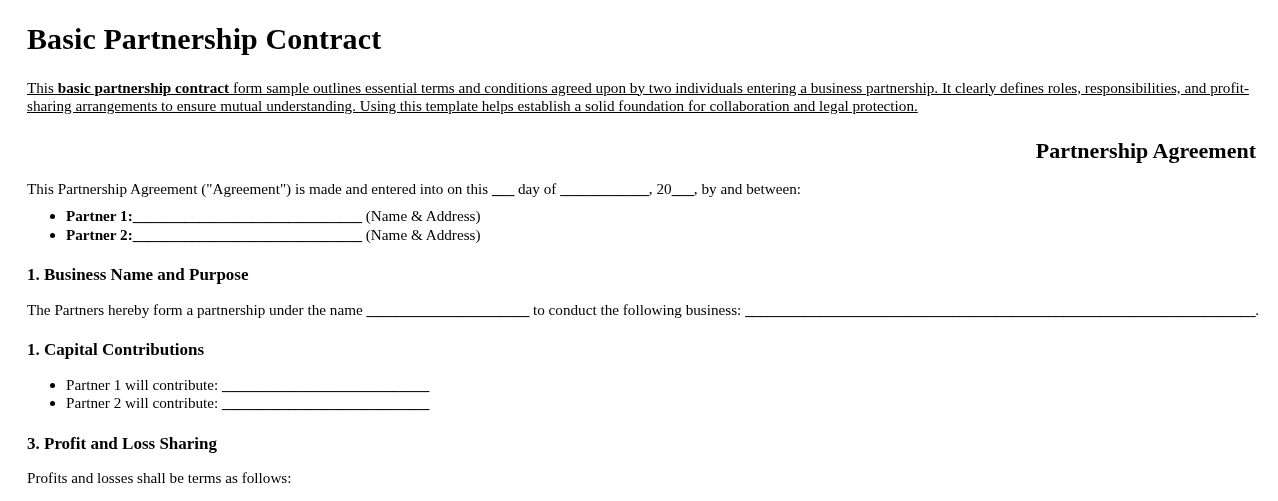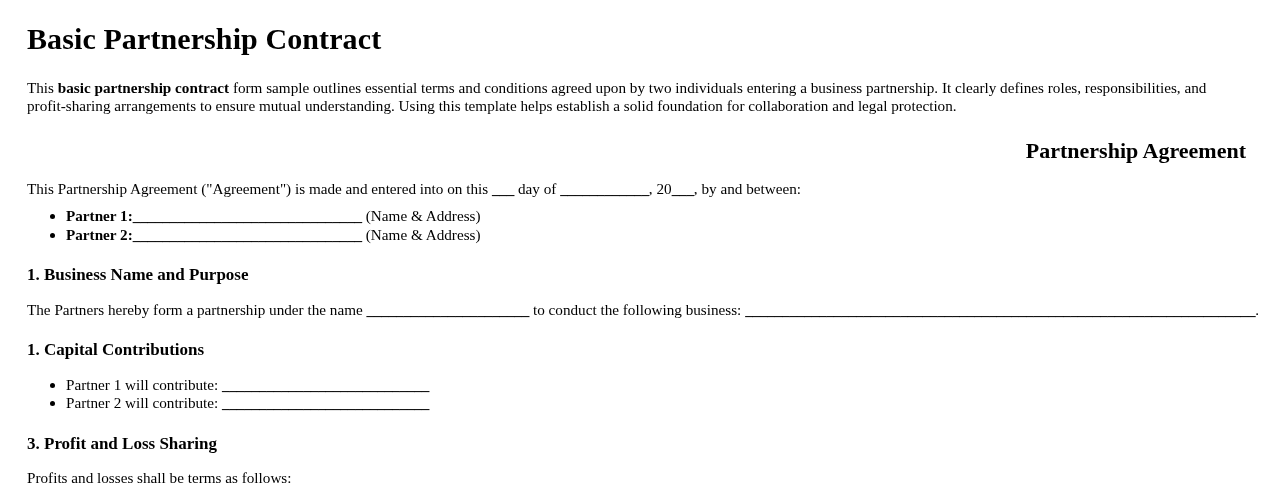--- a/index.html
+++ b/index.html
@@ -8,21 +8,21 @@
     background: #ffffff;
   }
   body {
     width: 1278px;
     height: 501px;
     overflow: hidden;
     font-family: "Liberation Serif", "DejaVu Serif", serif;
     color: #000000;
   }
   .page {
-    padding: 22px 32px 0 27px;
+    padding: 22px 22px 0 27px;
     box-sizing: border-box;
   }
   h1.doc-title {
     font-size: 30px;
     font-weight: bold;
     line-height: 1.15;
     margin: 0 0 22px 0;
     letter-spacing: 0.1px;
   }
   h2.section-title {
@@ -38,20 +38,21 @@
     margin: 21px 0 15px 0;
     line-height: 1.2;
   }
   p.body-text {
     font-size: 15.2px;
     line-height: 18.5px;
     margin: 0;
   }
   p.intro {
     margin-bottom: 2px;
+    text-decoration: underline;
   }
   ul.blank-list {
     margin: 9px 0 0 0;
     padding-left: 39px;
     list-style-type: disc;
   }
   ul.blank-list li {
     font-size: 15.2px;
     line-height: 18.5px;
     white-space: nowrap;

